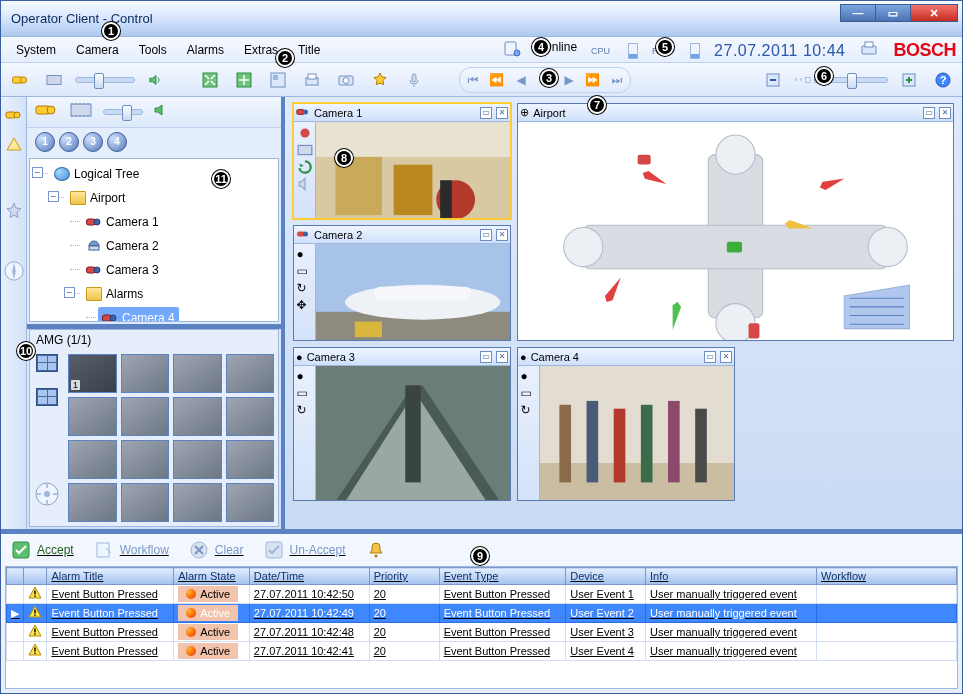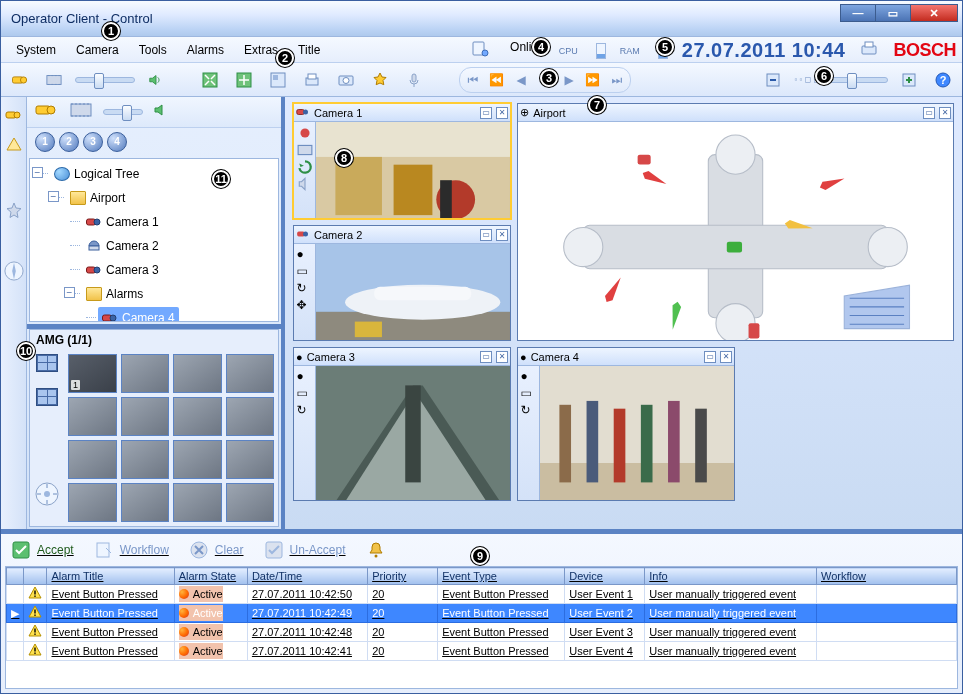--- a/index.html
+++ b/index.html
@@ -49,21 +49,21 @@
     background: linear-gradient(#f5f9ff,#e6eefc);
     position: relative;
   }
   .menubar .menu-item { padding: 3px 9px; color:#000; border-radius:2px; cursor:default; }
   .menubar-right { position:absolute; right:6px; top:2px; display:flex; align-items:center; gap:14px; }
   .online-box { display:flex; align-items:flex-start; gap:21px; }
   .meter { display:flex; gap:18px; align-items:center; }
   .meter .label { font-size:9px; color:#5b7bb0; }
   .vbar { width:10px; height:16px; border:1px solid #9db7df; background:
     linear-gradient(to top,#6fa3e6 0 30%, #eef5ff 30% 100%); }
-  .datetime { color:#2a58ad; font-weight:700; font-size:20px; letter-spacing:.5px; }
+  .datetime { color:#2a58ad; font-weight:400; font-size:16px; letter-spacing:.5px; }
   .bosch { color:#e30613; font-weight:800; font-size:18px; letter-spacing:-.5px; }
 
   .toolbar {
     height: 34px;
     border-bottom: 1px solid #9db7df;
     background: linear-gradient(#f4f8ff,#dce8fb);
     display:flex; align-items:center; padding:0 6px;
     gap:8px;
     position: relative;
   }
@@ -140,21 +140,21 @@
   .camera-ico svg, .relay-ico svg { width:16px; height:14px; }
   .folder-ico { width:16px; height:12px; background:linear-gradient(#ffe89a,#f1c249); border:1px solid #c79a1a; border-radius:1px; display:inline-block; }
   .map-ico { width:14px; height:14px; background:radial-gradient(circle at 30% 30%,#a2d8ff,#4b90d8); border:1px solid #2b6aaa; border-radius:50%; display:inline-block; }
 
   .resizer-h { height:5px; background:#5b83c4; cursor:row-resize; }
 
   .amg-pane {
     height:206px; display:flex; flex-direction:column;
     background:#e6eefc; border:1px solid #9db7df; margin:0 2px 2px;
   }
-  .amg-head { padding:3px 6px; font-size:12px;font-weight:bold; }
+  .amg-head { padding:3px 6px; font-size:12px; }
   .amg-body { flex:1; display:flex; }
   .amg-left {
     width:34px; display:flex; flex-direction:column; align-items:center; gap:16px;
     padding-top:4px;
   }
   .quad {
     width:22px; height:18px; display:grid; grid-template-columns:1fr 1fr; grid-template-rows:1fr 1fr;
     gap:1px; background:#476aa5; padding:1px; border:1px solid #2f4e82;
   }
   .quad span { background:#a9c5ee; }
@@ -229,21 +229,21 @@
   table.alarms th {
     position:sticky; top:0;
     background:linear-gradient(#e3eeff,#a1c0ee);
     border:1px solid #7a97c8; padding:2px 4px; font-weight:normal; color:#123266;
     text-align:left;
   }
   table.alarms td { border:1px solid #d0ddf3; padding:1px 4px; white-space:nowrap; }
   table.alarms tr.sel td { background:#3e87ff; color:#fff; border-color:#2c6de0; }
   .active-pill {
     display:inline-flex; align-items:center; gap:4px; background:#f2c3ad;
-    padding:0 0; height:16px;
+    padding:0 8px; height:16px;
   }
   .active-pill .dot { width:10px; height:10px; background:radial-gradient(circle at 30% 30%,#ffb33c,#ff6a00 55%,#c33); border-radius:50%; }
   .row-ptr { width:10px; text-align:center; color:#000; }
   .warn { width:14px; height:14px; }
 
   
   .callout {
     position:absolute; width:18px; height:18px; border-radius:50%;
     background:#000; color:#fff; font-size:11px; font-weight:600;
     display:flex; align-items:center; justify-content:center;

